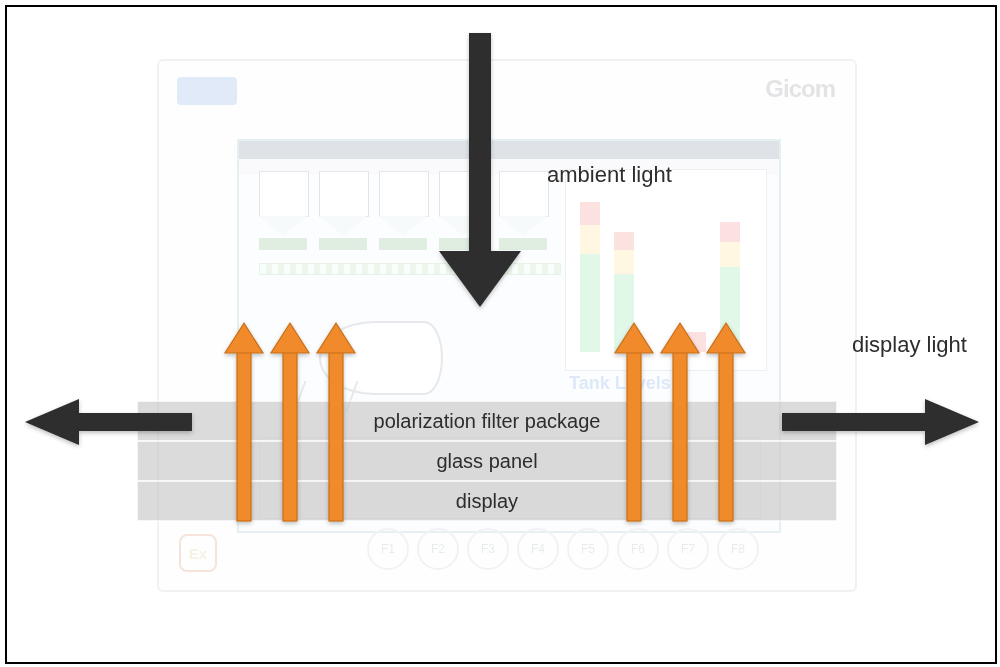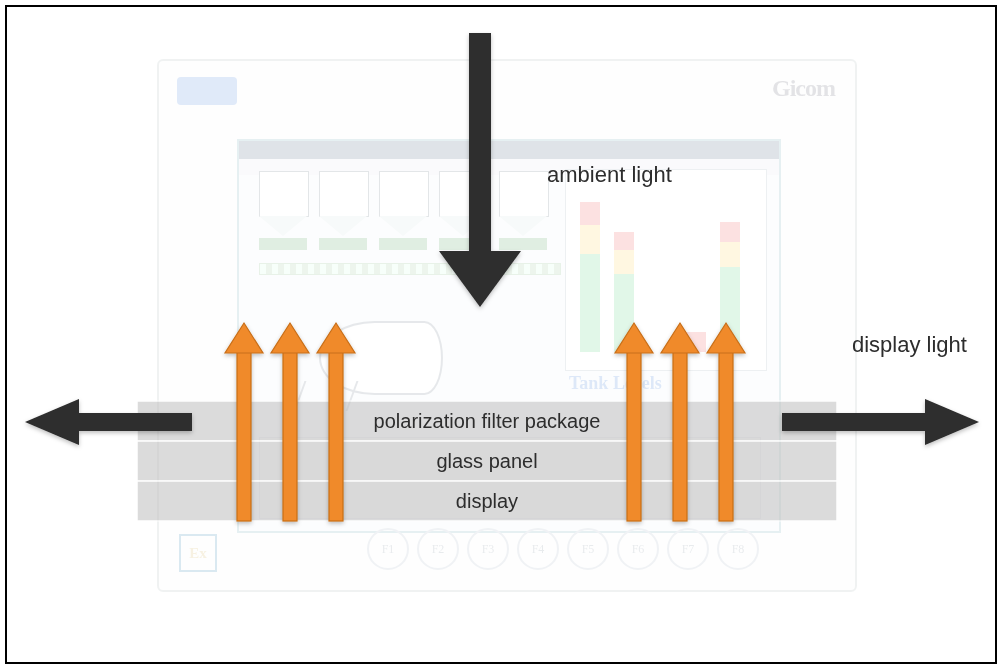--- a/index.html
+++ b/index.html
@@ -1,18 +1,18 @@
 <!DOCTYPE html>
 <html><head>
 <meta charset="utf-8">
 <style>
   html,body{margin:0;padding:0;width:1000px;height:667px;background:#fff;font-family:Arial,Helvetica,sans-serif;}
   .frame{position:absolute;left:5px;top:5px;width:988px;height:655px;border:2px solid #000;background:#fff;}
   
-  .device{position:absolute;left:150px;top:52px;width:700px;height:533px;opacity:0.14;font-family:Liberation Serif, serif;}
+  .device{position:absolute;left:150px;top:52px;width:700px;height:533px;opacity:0.14;}
   .bezel{position:absolute;left:0;top:0;right:0;bottom:0;border:2px solid #9aa;border-radius:6px;background:#fafcfc;}
   .logo-stahl{position:absolute;left:20px;top:18px;width:60px;height:28px;background:#2a6fd6;border-radius:4px;}
   .logo-icom{position:absolute;right:22px;top:16px;font-size:24px;font-weight:bold;color:#445;letter-spacing:-1px;}
   .inner-screen{position:absolute;left:80px;top:80px;width:540px;height:390px;border:2px solid #59a;background:#eef6fa;}
   .titlebar{height:18px;background:#246;}
   .menubar{height:16px;background:#dde;}
   .silo{position:absolute;top:30px;width:48px;height:70px;}
   .silo .box{width:48px;height:44px;background:#fff;border:1px solid #456;}
   .silo .tri{width:0;height:0;border-left:24px solid transparent;border-right:24px solid transparent;border-top:20px solid #cdd;margin-top:-1px;}
   .silo .tag{width:48px;height:12px;background:#2a8a3a;margin-top:2px;}
@@ -22,21 +22,21 @@
   .mixer .body{position:absolute;left:20px;top:10px;width:120px;height:70px;border:2px solid #567;border-radius:60px 20px 20px 60px/40px;background:#fff;}
   .mixer .stand{position:absolute;left:0;top:70px;width:50px;height:30px;border-left:2px solid #567;border-right:2px solid #567;transform:skewX(-20deg);}
   .panelR{position:absolute;right:12px;top:28px;width:200px;height:200px;border:1px solid #89a;background:#fff;}
   .bar{position:absolute;bottom:18px;width:20px;background:linear-gradient(#e33 0 15%,#fc3 15% 35%,#3c6 35% 100%);}
   .bar.b1{left:14px;height:150px}.bar.b2{left:48px;height:120px}.bar.b3{left:120px;height:20px;background:#e33;}
   .bar.b4{left:154px;height:130px}
   .tankLabel{position:absolute;left:330px;top:232px;color:#1560d0;font-weight:bold;font-size:18px;}
   .footerBox{position:absolute;left:20px;bottom:12px;width:500px;height:80px;background:#e8e8ea;border:1px solid #aab;}
   .fbuttons{position:absolute;left:210px;bottom:22px;display:flex;gap:8px;}
   .fbuttons div{width:38px;height:38px;border:2px solid #9ab;border-radius:50%;display:flex;align-items:center;justify-content:center;color:#678;font-size:12px;}
-  .exlogo{position:absolute;left:22px;bottom:20px;width:34px;height:34px;border:2px solid #0369a1;border-radius:0;color:#c9a43a;font-weight:bold;display:flex;align-items:center;justify-content:center;font-size:15px;}
+  .exlogo{position:absolute;left:22px;bottom:20px;width:34px;height:34px;border:2px solid #c2410c;border-radius:8px;color:#c9a43a;font-weight:bold;display:flex;align-items:center;justify-content:center;font-size:15px;}
   
   svg.overlay{position:absolute;left:0;top:0;width:988px;height:655px;}
   .arrowDark{fill:#2d2d2d;}
   .arrowOrange{fill:#f08a2c;stroke:#c86e16;stroke-width:1.2;}
   .layerBar{fill:#bfbfbf;opacity:0.55;stroke:#fff;stroke-width:1.5;}
   .lbl{font-family:Arial,Helvetica,sans-serif;fill:#2d2d2d;}
   .lblBig{font-size:22px;}
   .lblMed{font-size:20px;}
 </style>
 </head>

